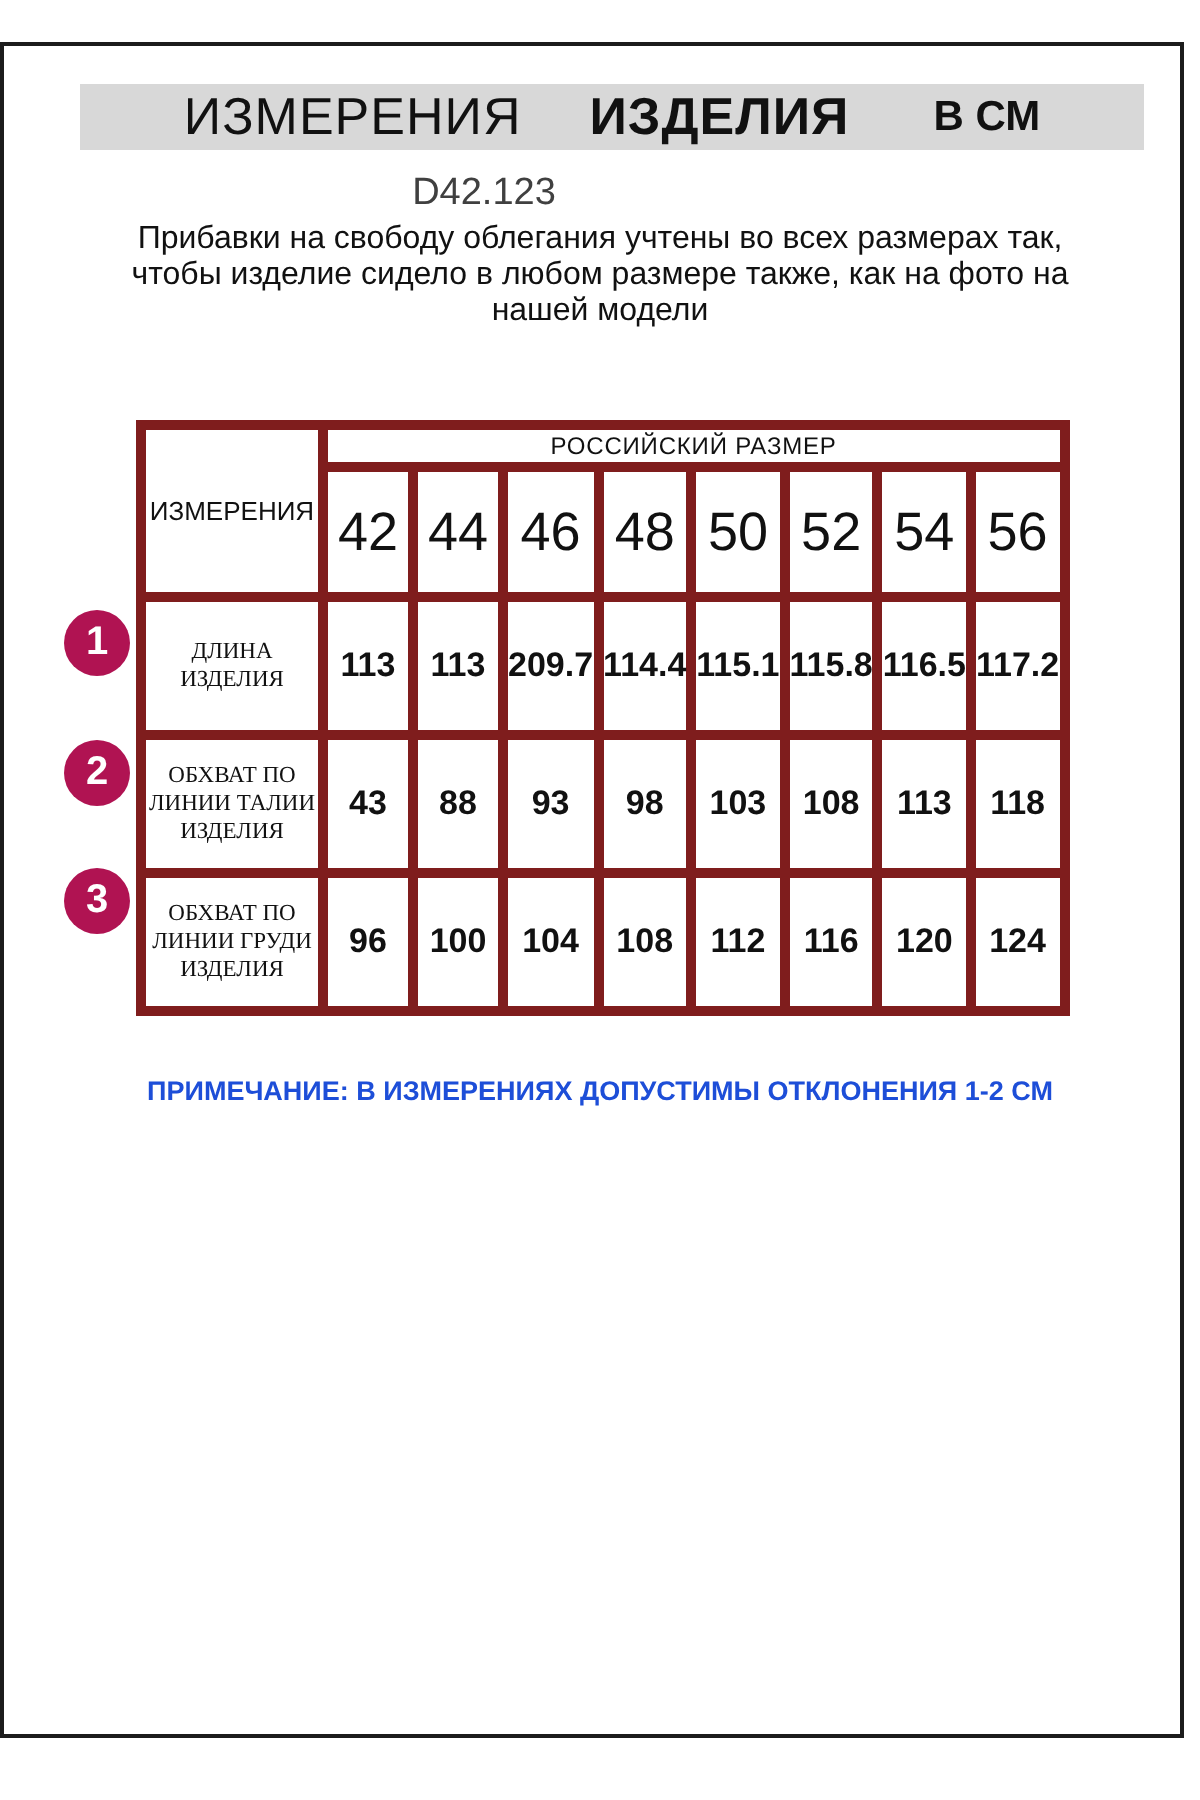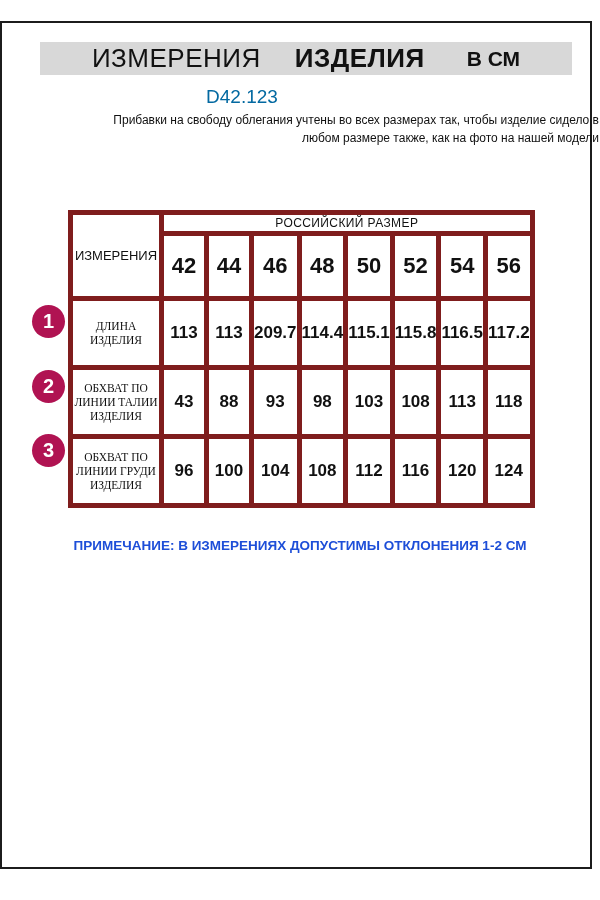--- a/index.html
+++ b/index.html
@@ -38,53 +38,52 @@
   .title-word1 { font-size: 26px; font-weight: 400; letter-spacing: 0.5px; }
   .title-word2 { font-size: 26px; font-weight: 700; letter-spacing: 0.5px; margin-left: 34px; }
   .title-unit  { font-size: 21px; font-weight: 700; margin-left: 42px; }
 
   .article {
     position: absolute;
     left: 0; top: 86px;
     width: 484px;
     text-align: center;
     font-size: 19px;
-    color: #0369a1;
+    color: #404040;
   }
 
   .description {
     position: absolute;
     left: 45px; top: 111px;
     width: 510px;
-    text-align: right;
-    font-size: 12px;
+    text-align: center;
+    font-size: 16px;
     line-height: 18px;
     color: #111111;
-    margin-left: 44px;
   }
 
   .size-table {
     position: absolute;
     left: 68px; top: 210px;
     border-collapse: collapse;
     table-layout: fixed;
     color: #111111;
   }
   .size-table td, .size-table th {
     border: 5px solid #7f1d1d;
     text-align: center;
     vertical-align: middle;
     padding: 0;
   }
   .col-meas { width: 91px; }
   .col-size { width: 45px; }
 
   .group-header-cell { height: 16px; font-size: 12px; font-weight: 400; letter-spacing: 0.4px; }
   .meas-header-cell  { font-size: 13px; font-weight: 400; }
-  .size-cell { height: 60px; font-size: 22px; font-weight: 700; }
+  .size-cell { height: 60px; font-size: 27px; font-weight: 400; }
   .label-cell {
     font-size: 11.5px;
     font-weight: 400;
     line-height: 14px;
     white-space: pre-line;
     font-family: Liberation Serif, serif;
   }
   .value-row td { height: 64px; }
   .value-cell { font-size: 17px; font-weight: 700; }
 

